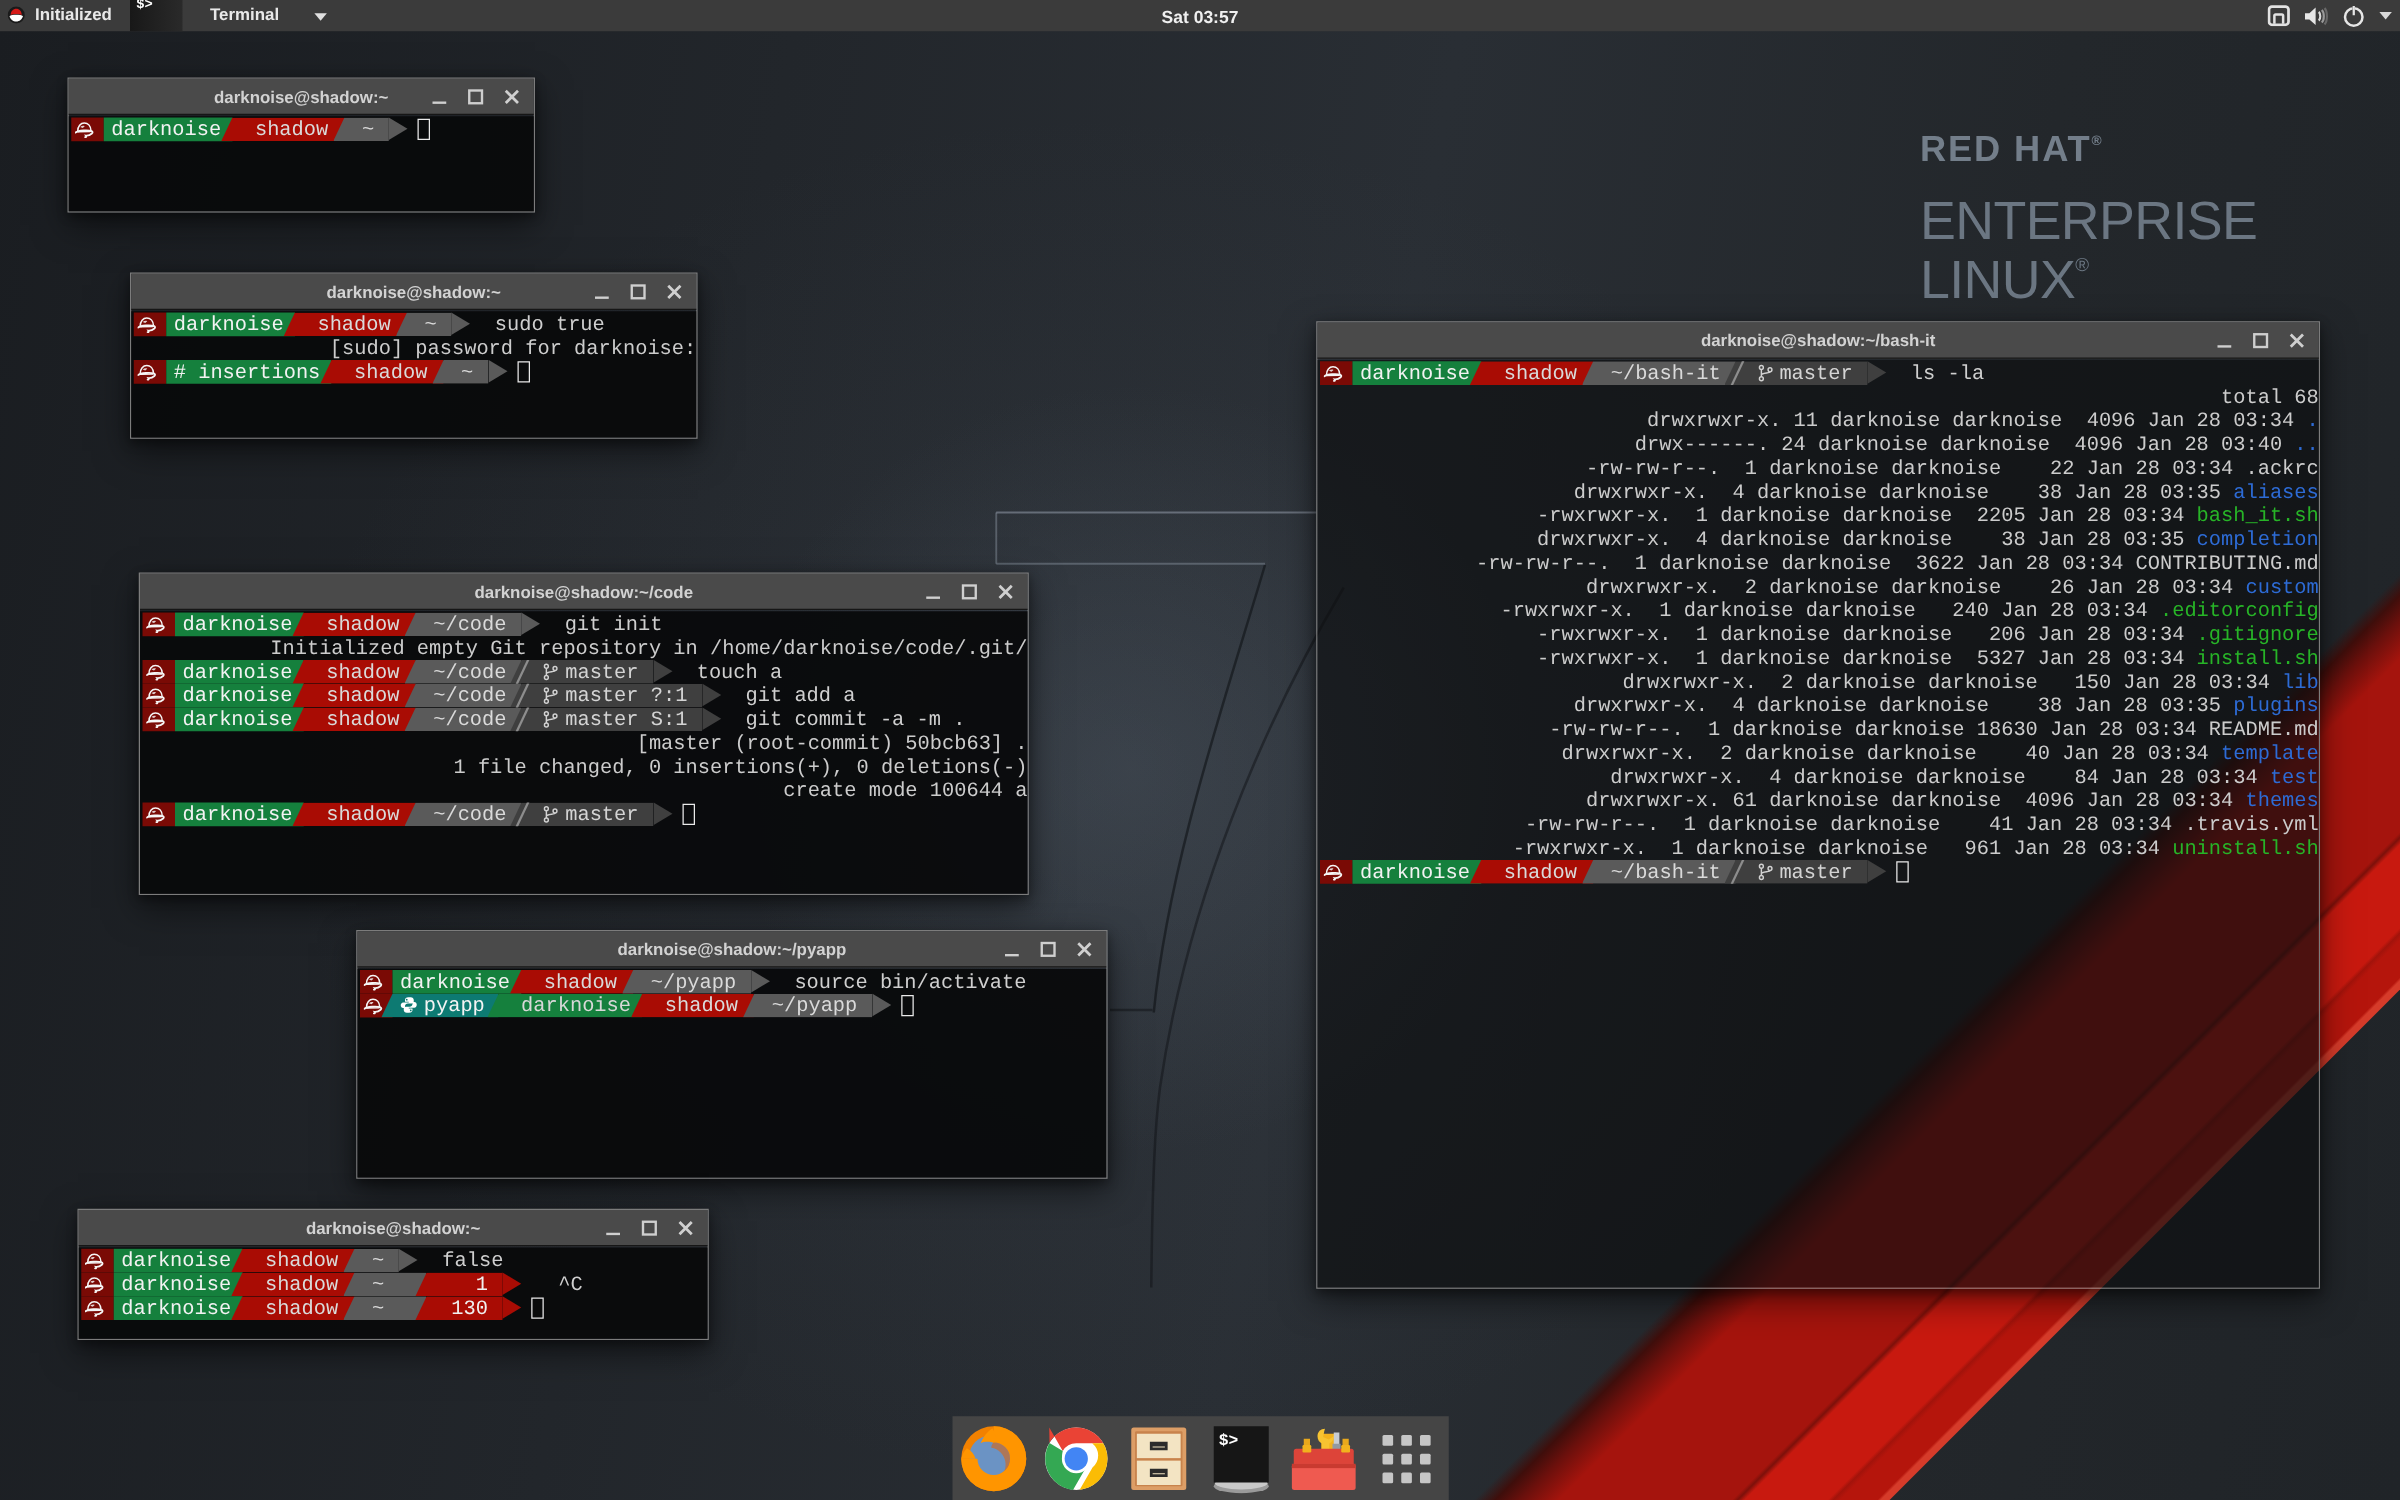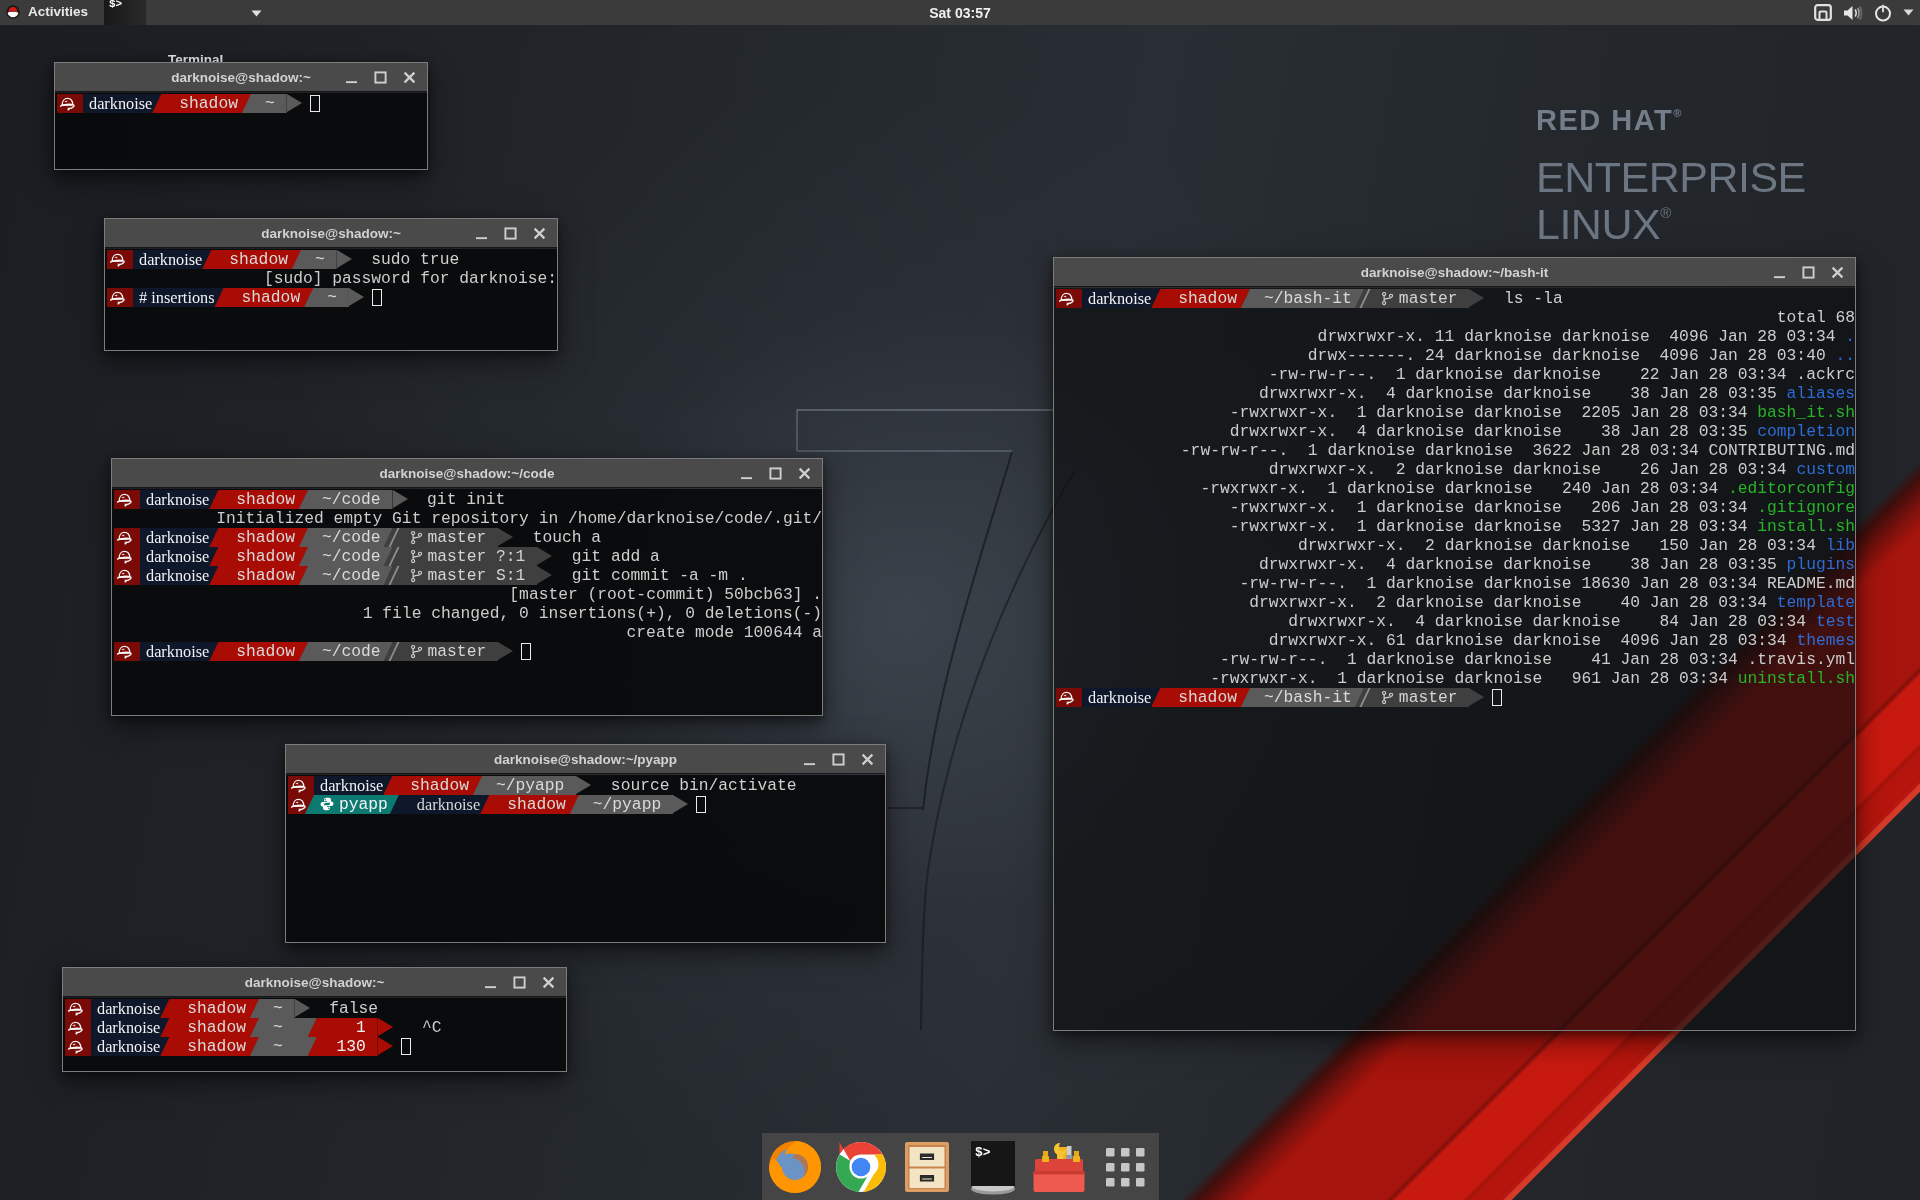--- a/index.html
+++ b/index.html
@@ -21,39 +21,39 @@
   .logo { position:absolute; left:1536px; top:104px; }
   .logo .l1 { font-size:29px; font-weight:bold; letter-spacing:1.5px; color:#737e8a; }
   .logo .l1 sup { font-size:11px; vertical-align:13px; letter-spacing:0; }
   .logo .l2 { font-size:43px; letter-spacing:-0.5px; margin-top:16px; color:#6b7682; }
   .logo .l3 { font-size:43px; letter-spacing:-0.5px; margin-top:-2px; color:#6b7682; }
   .logo .l3 sup { font-size:15px; vertical-align:21px; }
   .topbar { position:absolute; left:0; top:0; width:1920px; height:25px; background:#3b3b3b; }
   .tb-left { position:absolute; left:0; top:0; height:25px; width:300px; }
   .tb-act { font-size:13.5px; font-weight:bold; color:#e8e8e8; }
   .tb-appicon { background:linear-gradient(90deg,#181818,#2a2a2a); font-family:"Liberation Mono",monospace; color:#fff; font-weight:bold; }
-  .tb-app { font-size:13.5px; font-weight:bold; color:#e8e8e8;margin-top:48px; }
+  .tb-app { font-size:13.5px; font-weight:bold; color:#e8e8e8; }
   .tb-clock { position:absolute; left:0; right:0; top:0; height:25px; display:flex; align-items:center; justify-content:center;
       font-size:14px; font-weight:bold; color:#f0f0f0; }
   .tb-right { position:absolute; right:6px; top:0; height:25px; display:flex; align-items:center; gap:11px; }
   .win { position:absolute; border:1px solid #7c7c7c; box-shadow:0 10px 26px rgba(0,0,0,0.5), 0 3px 8px rgba(0,0,0,0.4); }
   .tbar { height:29px; background:#4a4a4a; border-bottom:1px solid #161616; position:relative;
      display:flex; align-items:center; justify-content:center; }
   .tbar .ttl { font-size:13.5px; font-weight:bold; color:#d2d2d2; }
   .btns { position:absolute; right:9px; top:0; height:29px; display:flex; align-items:center; gap:12px; }
   .term { position:absolute; left:0; right:0; top:30px; bottom:0; background:rgba(9,10,11,0.94);
      font-family:"Liberation Mono", monospace; font-size:16.3px; line-height:19px; color:#cccccc;
      padding:1px 0 0 2px; overflow:hidden; }
   .ln { height:19px; white-space:pre;text-align:right; }
   .pline { display:flex; height:19px; white-space:pre; }
   .seg { display:inline-block; height:19px; line-height:19px; }
   .weight { font-weight:normal; color:#f5f5f5; }
   .cut { margin-left:-9px; clip-path:polygon(9px 0, 100% 0, 100% 100%, 0 100%); }
   .sepl { display:inline-block; width:2px; height:19px; background:#8d8d8d; transform:skewX(-25.3deg); margin:0 -2px 0 0; position:relative; z-index:3; }
-  .s-user { background:#0f172a; color:#f2f2f2;font-family:Liberation Serif, serif; }
+  .s-user { background:#15803d; color:#f2f2f2; }
   .s-host { background:#a90c04; color:#dadada; }
   .s-path { background:#5a5a5a; color:#dadada; }
   .s-git  { background:#3f3f3f; color:#d4d4d4; }
   .s-err  { background:#a90c04; color:#f0f0f0; }
   .s-venv { background:#0d7a72; color:#f4f4f4; }
   .arr { width:0; height:0; border-top:9.5px solid transparent; border-bottom:9.5px solid transparent; border-left:15px solid #5a5a5a; }
   .arr-red { border-left-color:#a90c04; }
   .arr-git { border-left-color:#3f3f3f; }
   .icon-seg { background:#7a0a05; width:26px; display:flex; align-items:center; padding-left:3px; }
   .rhic { display:block; }
@@ -154,21 +154,21 @@
       </svg>
     </div>
   </div>
 <div class="topbar">
 <div class="tb-left">
 <svg width="14" height="14" viewBox="0 0 14 14" style="position:absolute;left:6px;top:5px;">
         <circle cx="7" cy="7" r="6.8" fill="#1a1a1a"></circle>
         <path d="M1.6 7.9 C3 6.5 11 6.5 12.4 8 C11.7 10.4 9.6 12.2 7 12.2 C4.4 12.2 2.2 10.3 1.6 7.9 Z" fill="#ffffff"></path>
         <path d="M2.6 6.9 C2.6 3.7 4.6 1.9 7 1.9 C9.4 1.9 11.4 3.7 11.4 7 C9.2 5.9 4.9 5.9 2.6 6.9 Z" fill="#d61a18"></path>
       </svg>
-<span class="tb-act" style="position:absolute;left:28px;top:4px;">Activities</span>
+<span class="tb-act" style="position:absolute;left:28px;top:4px;">Initialized</span>
 <div class="tb-appicon" style="position:absolute;left:104px;top:0;width:42px;height:25px;">
         <span style="position:absolute;left:5px;top:-2px;font-size:11px;">$&gt;</span>
       </div>
 <span class="tb-app" style="position:absolute;left:168px;top:4px;">Terminal</span>
 <svg width="11" height="7" viewBox="0 0 11 7" style="position:absolute;left:251px;top:10px;">
         <path d="M0.5 0.5 L10.5 0.5 L5.5 6.5 Z" fill="#e0e0e0"></path>
       </svg>
 </div>
 <div class="tb-clock">Sat 03:57</div>
 <div class="tb-right">

